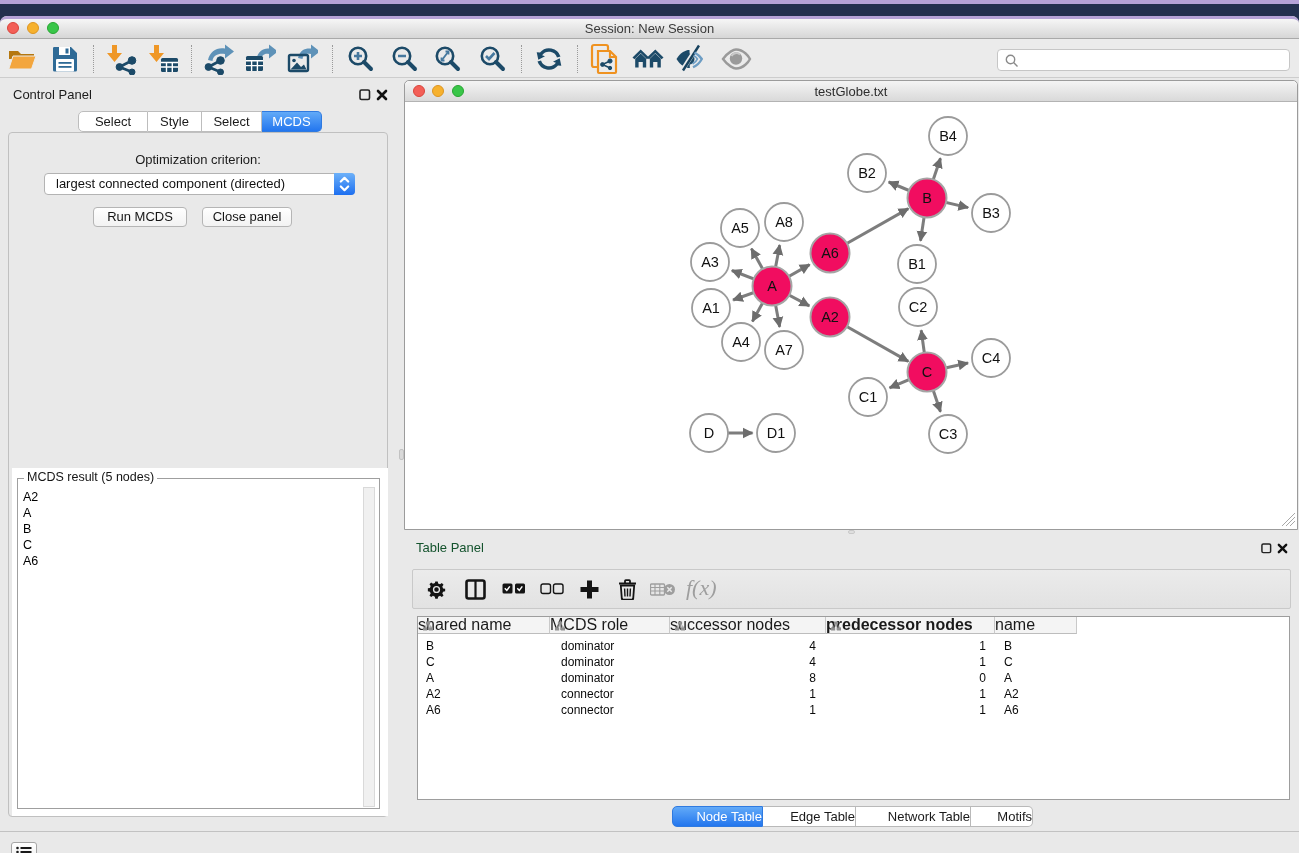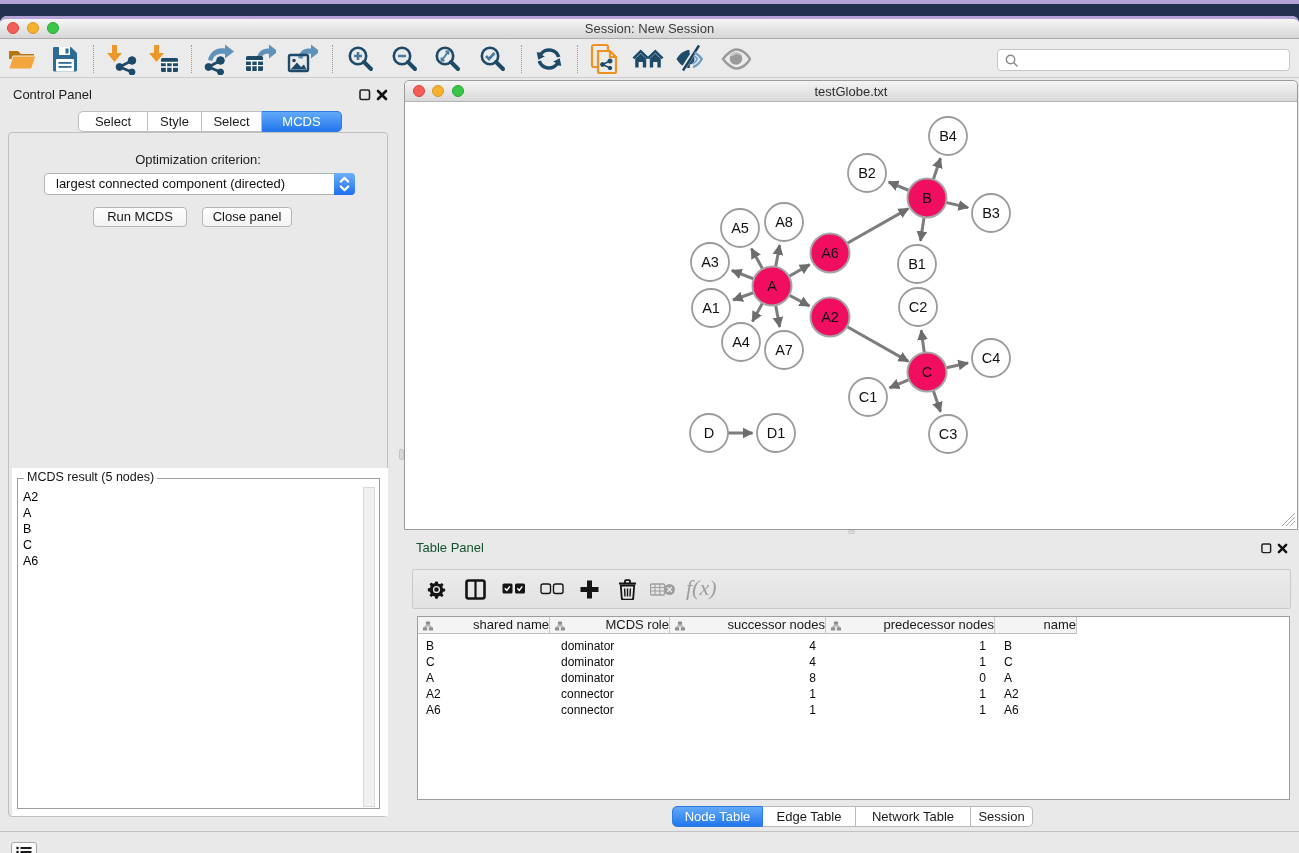--- a/index.html
+++ b/index.html
@@ -33,25 +33,25 @@
 #fs-scroll { position:absolute; right:4px; top:8px; width:12px; height:320px; background:#f0f0f0; border:1px solid #d9d9d9;}
 .li { position:absolute; left:5px; }
 
 #netwin { position:absolute; left:404px; top:64px; width:894px; height:450px; background:#fff; border:1px solid #9b9b9b; border-radius:5px 5px 0 0; }
 #nw-title { position:absolute; left:0; top:0; width:100%; height:21px; background:linear-gradient(#f4f4f4,#d9d9d9); border-bottom:1px solid #b3b3b3; border-radius:5px 5px 0 0; }
 #nw-text { position:absolute; top:3px; width:100%; text-align:center; font-size:13px; color:#2d2d2d; }
 
 #tp-title { position:absolute; left:416px; top:524px; font-size:13px; color:#14532d; }
 #tp-toolbar { position:absolute; left:412px; top:553px; width:879px; height:40px; background:linear-gradient(#ebebeb,#e2e2e2); border:1px solid #c9c9c9; border-radius:2px; }
 #tp-table { position:absolute; left:417px; top:600px; width:873px; height:184px; background:#fff; border:1px solid #9d9d9d; }
-.hcell { position:absolute; top:0; height:17px; background:#f4f4f4; border-right:1px solid #c9c9c9; border-bottom:1px solid #bdbdbd; font-size:13px; color:#1a1a1a; text-align:right; line-height:16px; }
+.hcell { position:absolute; top:0; height:17px; background:#f4f4f4; border-right:1px solid #c9c9c9; border-bottom:1px solid #bdbdbd; font-size:16px; color:#1a1a1a; text-align:left; line-height:16px; }
 .cell { position:absolute; font-size:12px; color:#0a0a0a; height:16px; line-height:16px; }
 .hicon { position:absolute; left:5px; top:3.5px; width:10px; height:10px; }
 #bottomtabs { position:absolute; left:672px; top:790px; height:21px; display:flex; }
-.btab { height:21px; line-height:20px; font-size:13px; text-align:center; background:#fff; border:1px solid #b9b9b9; border-left:none; color:#1a1a1a; }
+.btab { height:21px; line-height:20px; font-size:13px; text-align:right; background:#fff; border:1px solid #b9b9b9; border-left:none; color:#1a1a1a; }
 .btab.sel { background:linear-gradient(#62aaf8,#2376ee); color:#fff; border:1px solid #2f7ae0; border-radius:5px 0 0 5px; }
 .btab.last { border-radius:0 5px 5px 0; }
 
 #statusbar { position:absolute; left:0; top:815px; width:1299px; height:33px; background:#e9e9e9; border-top:1px solid #c2c2c2; }
 #listbtn { position:absolute; left:11px; top:10px; width:26px; height:19px; background:linear-gradient(#fff,#f0f0f0); border:1px solid #a6a6a6; border-radius:3px; }
 #membtn { position:absolute; left:1214px; top:9px; width:72px; height:20px; background:linear-gradient(#fff,#f0f0f0); border:1px solid #a6a6a6; border-radius:3px; font-size:12px; color:#111;margin-top:36px; }
 </style>
 </head>
 <body>
 <div id="app">
@@ -184,21 +184,21 @@
       <rect x="1" y="1" width="9.5" height="9.5" rx="1.5" fill="none" stroke="#222" stroke-width="1.6"></rect>
     </svg>
 <svg class="winbtn" style="left:376px;top:73px" width="12" height="12" viewBox="0 0 12 12">
       <path d="M2 2 L10 10 M10 2 L2 10" stroke="#111" stroke-width="2.6" stroke-linecap="round"></path>
     </svg>
 <div id="cp-box"></div>
 <div id="tabs">
   <div class="tab first" style="width:70px">Select</div>
   <div class="tab" style="width:54px">Style</div>
   <div class="tab" style="width:60px">Select</div>
-  <div class="tab sel" style="width:80px">MCDS</div>
+  <div class="tab sel" style="width:60px">MCDS</div>
 </div>
 <div id="optlabel">Optimization criterion:</div>
 <div id="dropdown">largest connected component (directed)
   <div id="dd-btn">
     <svg width="21" height="22" viewBox="0 0 21 22">
           <path d="M6.8 8.5 L10.5 4.8 L14.2 8.5 M6.8 13.5 L10.5 17.2 L14.2 13.5" fill="none" stroke="#fff" stroke-width="2.2" stroke-linejoin="round" stroke-linecap="round"></path>
         </svg>
   </div>
 </div>
 <div class="pbtn" style="left:93px; width:94px;">Run MCDS</div>
@@ -350,21 +350,21 @@
 <div id="tp-table">
   <div class="hcell" style="left:0px;width:132px;"><svg class="hicon" viewBox="0 0 12 11">
           <use href="#orgic"></use>
         </svg>shared name</div>
   <div class="hcell" style="left:132px;width:120px;"><svg class="hicon" viewBox="0 0 12 11">
           <use href="#orgic"></use>
         </svg>MCDS role</div>
   <div class="hcell" style="left:252px;width:156px;"><svg class="hicon" viewBox="0 0 12 11">
           <use href="#orgic"></use>
         </svg>successor nodes</div>
-  <div class="hcell" style="left:408px;width:169px;"><svg class="hicon" viewBox="0 0 12 11">
+  <div class="hcell" style="left:408px;width:169px;font-weight:bold;"><svg class="hicon" viewBox="0 0 12 11">
           <use href="#orgic"></use>
         </svg>predecessor nodes</div>
   <div class="hcell" style="left:577px;width:82px;">name</div>
   <svg width="0" height="0">
         <defs>
           <g id="orgic" fill="#8f8f8f">
             <rect x="3.5" y="0" width="5" height="4" rx="0.5"></rect>
             <rect x="0" y="7" width="5" height="4" rx="0.5"></rect>
             <rect x="7" y="7" width="5" height="4" rx="0.5"></rect>
             <path d="M6 4 v1.5 M2.5 7 v-1.5 h7 V7" stroke="#8f8f8f" fill="none" stroke-width="1"></path>
@@ -394,21 +394,21 @@
   <div class="cell" style="left:8px;top:85px;">A6</div>
   <div class="cell" style="left:143px;top:85px;">connector</div>
   <div class="cell" style="left:330px;top:85px;width:68px;text-align:right;">1</div>
   <div class="cell" style="left:500px;top:85px;width:68px;text-align:right;">1</div>
   <div class="cell" style="left:586px;top:85px;">A6</div>
 </div>
 <div id="bottomtabs">
   <div class="btab sel" style="width:91px">Node Table</div>
   <div class="btab" style="width:93px">Edge Table</div>
   <div class="btab" style="width:115px">Network Table</div>
-  <div class="btab last" style="width:62px">Session</div>
+  <div class="btab last" style="width:62px">Motifs</div>
 </div>
 <div id="statusbar">
   <div id="listbtn">
     <svg width="16" height="12" viewBox="0 0 16 12" style="position:absolute;left:4px;top:3px">
       <g fill="#1a1a1a">
             <circle cx="1.5" cy="2" r="1.3"></circle>
             <circle cx="1.5" cy="6" r="1.3"></circle>
             <circle cx="1.5" cy="10" r="1.3"></circle>
       <rect x="4.5" y="1" width="11" height="2"></rect>
             <rect x="4.5" y="5" width="11" height="2"></rect>

